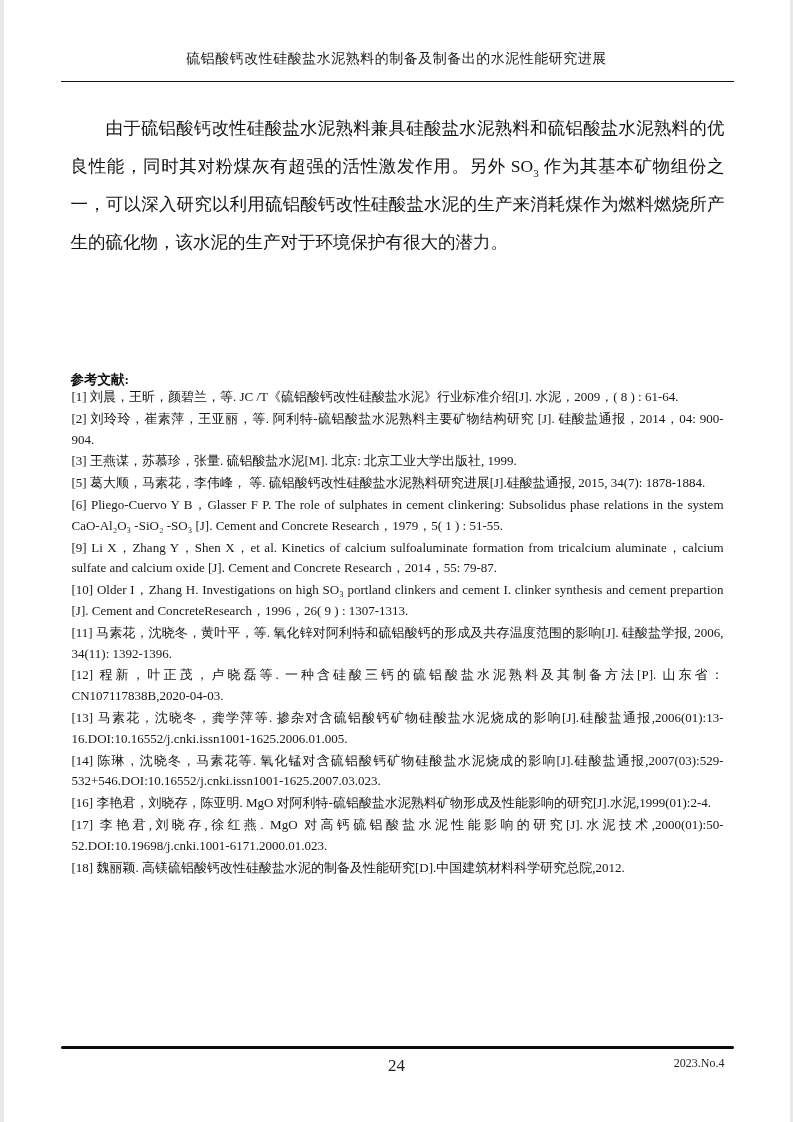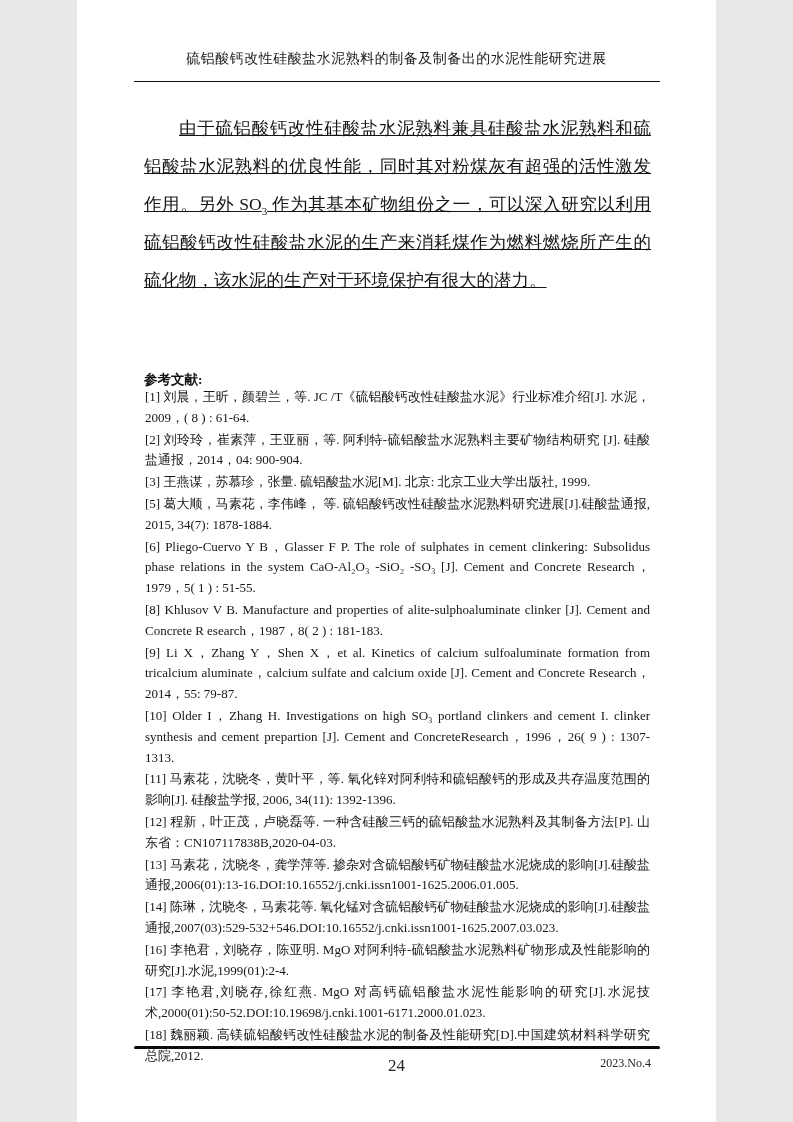--- a/index.html
+++ b/index.html
@@ -1,18 +1,18 @@
 <!DOCTYPE html>
 <html lang="zh"><head>
 <meta charset="utf-8">
 <style>
   html, body { margin: 0; padding: 0; background: #e8e8e8; }
   .page {
     position: relative;
-    width: 639px;
+    width: 786px;
     height: 1122px;
     margin: 0 auto;
     background: #ffffff;
     font-family: "Liberation Serif", "DejaVu Serif", "DejaVu Sans", serif;
     color: #111111;
     overflow: hidden;
   }
   
   .running-head {
     position: absolute;
@@ -32,21 +32,20 @@
   
   .body-text {
     position: absolute;
     top: 91px; left: 67px; right: 65px;
     font-size: 17.5px;
     line-height: 38px;
     text-align: justify;
     text-justify: inter-character;
     text-indent: 2em;
     color: #141414;
-    text-decoration: underline;
   }
   .body-text sub {
     font-size: 11px;
     line-height: 0;
   }
   
   .ref-heading {
     position: absolute;
     top: 371px; left: 67px;
     font-size: 13.5px;
@@ -97,21 +96,20 @@
   <p class="body-text"><span>由于硫铝酸钙改性硅酸盐水泥熟料兼具硅酸盐水泥熟料和硫铝酸盐水泥熟料的优良性能，同时其对粉煤灰有超强的活性激发作用。另外 SO</span><sub>3</sub><span> 作为其基本矿物组份之一，可以深入研究以利用硫铝酸钙改性硅酸盐水泥的生产来消耗煤作为燃料燃烧所产生的硫化物，该水泥的生产对于环境保护有很大的潜力。</span></p>
 
   <div class="ref-heading">参考文献:</div>
 
   <div class="ref-list">
       <p class="ref-item">[1] 刘晨，王昕，颜碧兰，等. JC /T《硫铝酸钙改性硅酸盐水泥》行业标准介绍[J]. 水泥，2009，( 8 ) : 61-64.</p>
       <p class="ref-item">[2] 刘玲玲，崔素萍，王亚丽，等. 阿利特-硫铝酸盐水泥熟料主要矿物结构研究 [J]. 硅酸盐通报，2014，04: 900-904.</p>
       <p class="ref-item">[3] 王燕谋，苏慕珍，张量. 硫铝酸盐水泥[M]. 北京: 北京工业大学出版社, 1999.</p>
       <p class="ref-item">[5] 葛大顺，马素花，李伟峰， 等. 硫铝酸钙改性硅酸盐水泥熟料研究进展[J].硅酸盐通报, 2015, 34(7): 1878-1884.</p>
       <p class="ref-item">[6] Pliego-Cuervo Y B，Glasser F P. The role of sulphates in cement clinkering: Subsolidus phase relations in the system CaO-Al₂O₃ -SiO₂ -SO₃ [J]. Cement and Concrete Research，1979，5( 1 ) : 51-55.</p>
-      <p class="ref-item">[8] Khlusov V B. Manufacture and properties of alite-sulphoaluminate clinker [J]. Cement and Concrete R esearch，1987，8( 2 ) : 181-183.</p>
       <p class="ref-item">[9] Li X，Zhang Y，Shen X，et al. Kinetics of calcium sulfoaluminate formation from tricalcium aluminate，calcium sulfate and calcium oxide [J]. Cement and Concrete Research，2014，55: 79-87.</p>
       <p class="ref-item">[10] Older I，Zhang H. Investigations on high SO₃ portland clinkers and cement I. clinker synthesis and cement prepartion [J]. Cement and ConcreteResearch，1996，26( 9 ) : 1307-1313.</p>
       <p class="ref-item">[11] 马素花，沈晓冬，黄叶平，等. 氧化锌对阿利特和硫铝酸钙的形成及共存温度范围的影响[J]. 硅酸盐学报, 2006, 34(11): 1392-1396.</p>
       <p class="ref-item">[12] 程新，叶正茂，卢晓磊等. 一种含硅酸三钙的硫铝酸盐水泥熟料及其制备方法[P]. 山东省：CN107117838B,2020-04-03.</p>
       <p class="ref-item">[13] 马素花，沈晓冬，龚学萍等. 掺杂对含硫铝酸钙矿物硅酸盐水泥烧成的影响[J].硅酸盐通报,2006(01):13-16.DOI:10.16552/j.cnki.issn1001-1625.2006.01.005.</p>
       <p class="ref-item">[14] 陈琳，沈晓冬，马素花等. 氧化锰对含硫铝酸钙矿物硅酸盐水泥烧成的影响[J].硅酸盐通报,2007(03):529-532+546.DOI:10.16552/j.cnki.issn1001-1625.2007.03.023.</p>
       <p class="ref-item">[16] 李艳君，刘晓存，陈亚明. MgO 对阿利特-硫铝酸盐水泥熟料矿物形成及性能影响的研究[J].水泥,1999(01):2-4.</p>
       <p class="ref-item">[17] 李艳君,刘晓存,徐红燕. MgO 对高钙硫铝酸盐水泥性能影响的研究[J].水泥技术,2000(01):50-52.DOI:10.19698/j.cnki.1001-6171.2000.01.023.</p>
       <p class="ref-item">[18] 魏丽颖. 高镁硫铝酸钙改性硅酸盐水泥的制备及性能研究[D].中国建筑材料科学研究总院,2012.</p>
     </div>

